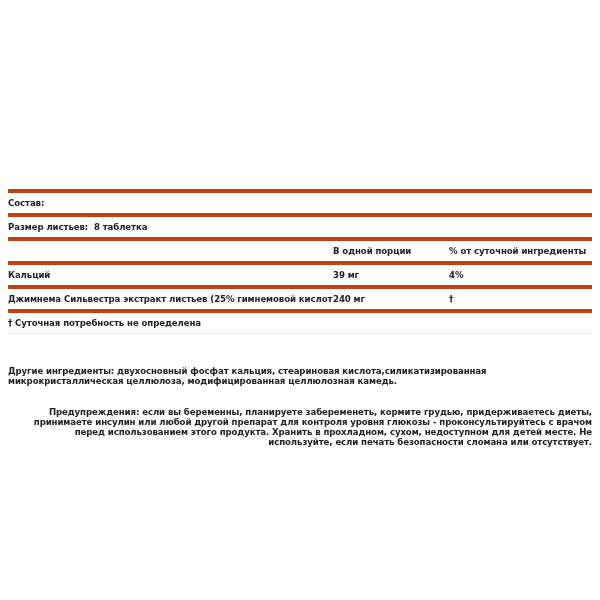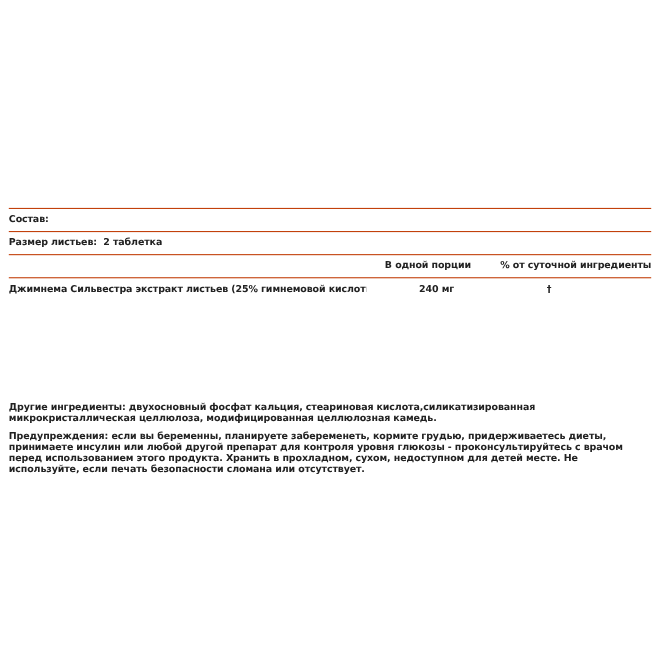--- a/index.html
+++ b/index.html
@@ -1,45 +1,53 @@
 <!DOCTYPE html>
 <html><head>
 <meta charset="utf-8">
 <style>
   html, body { margin: 0; padding: 0; background: #ffffff; }
   body { width: 600px; height: 600px; position: relative; overflow: hidden;
          font-family: "DejaVu Sans", sans-serif; color: #222222; }
   .wrap { position: absolute; left: 8px; top: 189px; width: 584px; }
-  .row { height: 20px; border-top: 1px solid #c2410c; display: flex; align-items: center;
+  .row { height: 20px; border-top: 4px solid #c2410c; display: flex; align-items: center;
          font-size: 8.6px; font-weight: bold; letter-spacing: -0.1px; white-space: nowrap; }
   .row.last { border-bottom: 1px solid #ececec; }
   .c1 { width: 325px; overflow: hidden; }
-  .c2 { width: 116px; margin-left: 48px; }
+  .c2 { width: 116px; }
   .c3 { flex: 1; }
   .para { position: absolute; left: 8px; width: 584px; font-size: 8.6px; font-weight: bold;
           line-height: 10px; letter-spacing: -0.1px; margin-top: 43px; }
   .p1 { top: 323px; }
-  .p2 { top: 349px; }
+  .p2 { top: 364px; text-align: right; }
 </style>
 </head>
 <body>
 
 <div class="wrap">
   <div class="row">
     <span>Состав:</span>
   </div>
   <div class="row">
-    <span>Размер листьев:</span>&nbsp;&nbsp;<span>2 таблетка</span>
+    <span>Размер листьев:</span>&nbsp;&nbsp;<span>8 таблетка</span>
   </div>
   <div class="row">
     <span class="c1"></span>
     <span class="c2">В одной порции</span>
     <span class="c3">% от суточной ингредиенты</span>
   </div>
   <div class="row">
+    <span class="c1">Кальций</span>
+    <span class="c2">39 мг</span>
+    <span class="c3">4%</span>
+  </div>
+  <div class="row">
     <span class="c1">Джимнема Сильвестра экстракт листьев (25% гимнемовой кислоты)</span>
     <span class="c2">240 мг</span>
     <span class="c3">†</span>
+  </div>
+  <div class="row last">
+    <span>† Суточная потребность не определена</span>
   </div>
 </div>
 
 <div class="para p1">Другие ингредиенты: двухосновный фосфат кальция, стеариновая кислота,силикатизированная микрокристаллическая целлюлоза, модифицированная целлюлозная камедь.</div>
 <div class="para p2">Предупреждения: если вы беременны, планируете забеременеть, кормите грудью, придерживаетесь диеты, принимаете инсулин или любой другой препарат для контроля уровня глюкозы - проконсультируйтесь с врачом перед использованием этого продукта. Хранить в прохладном, сухом, недоступном для детей месте. Не используйте, если печать безопасности сломана или отсутствует.</div>
 
 </body></html>

